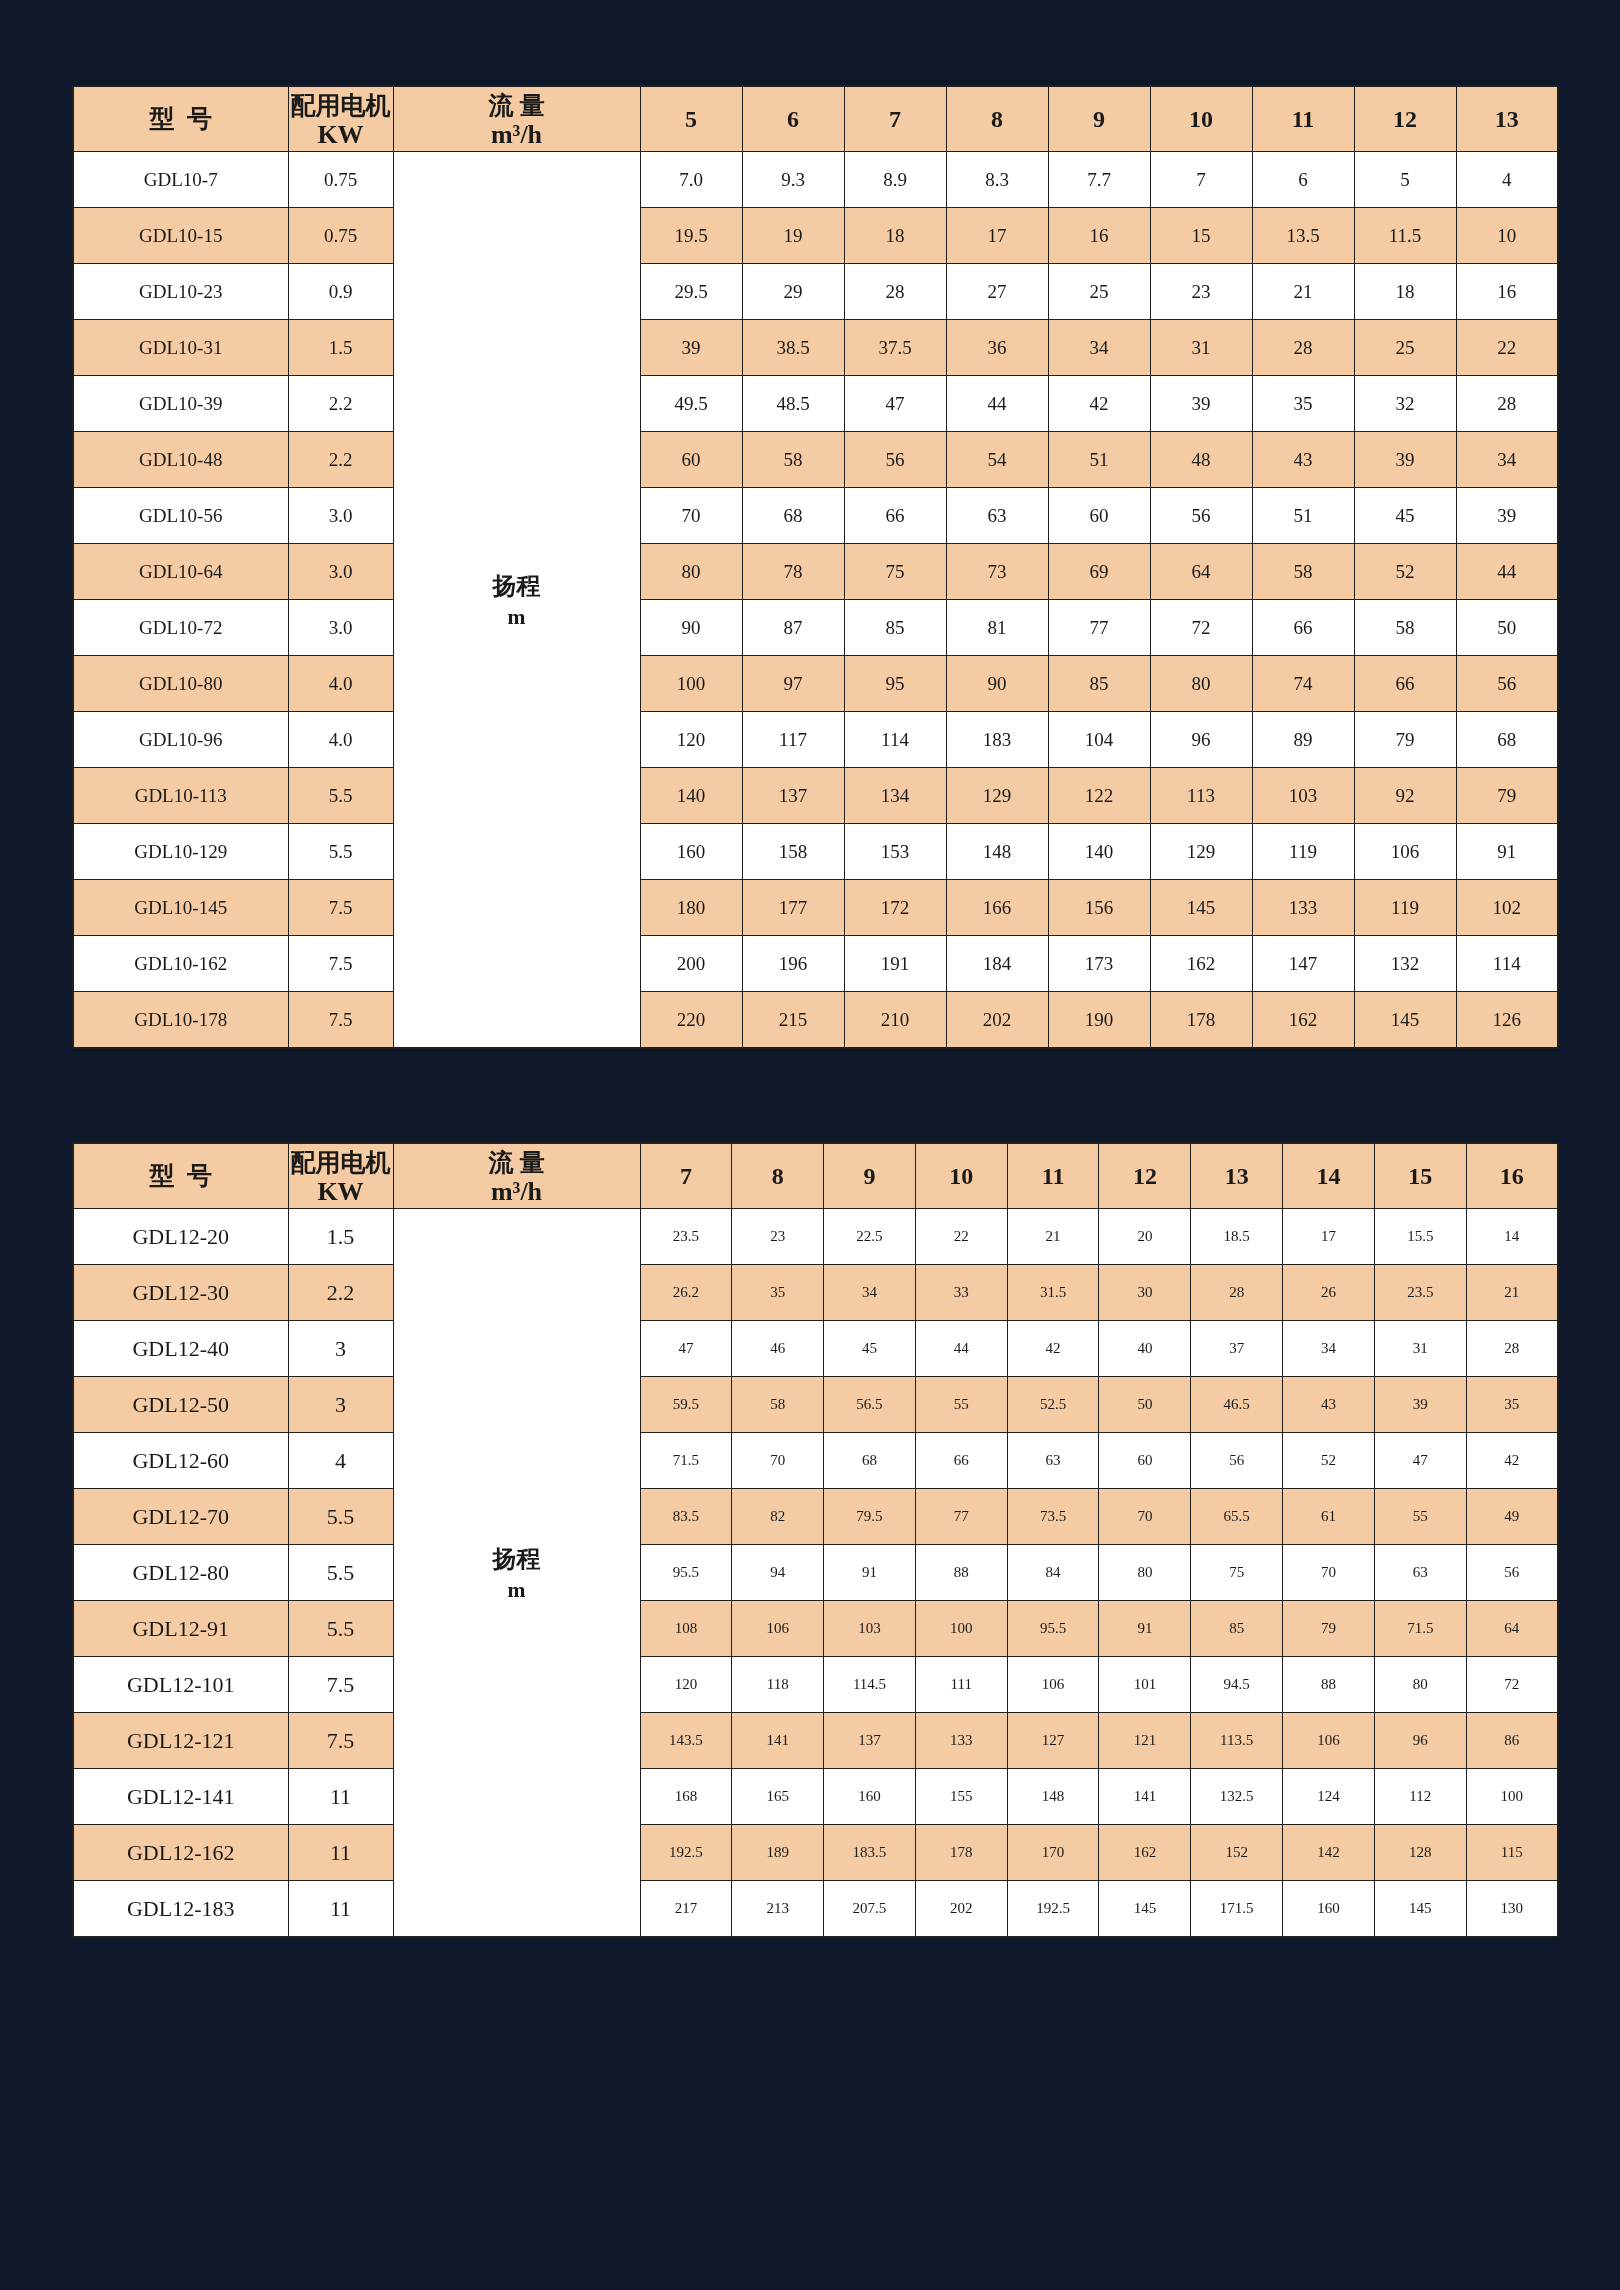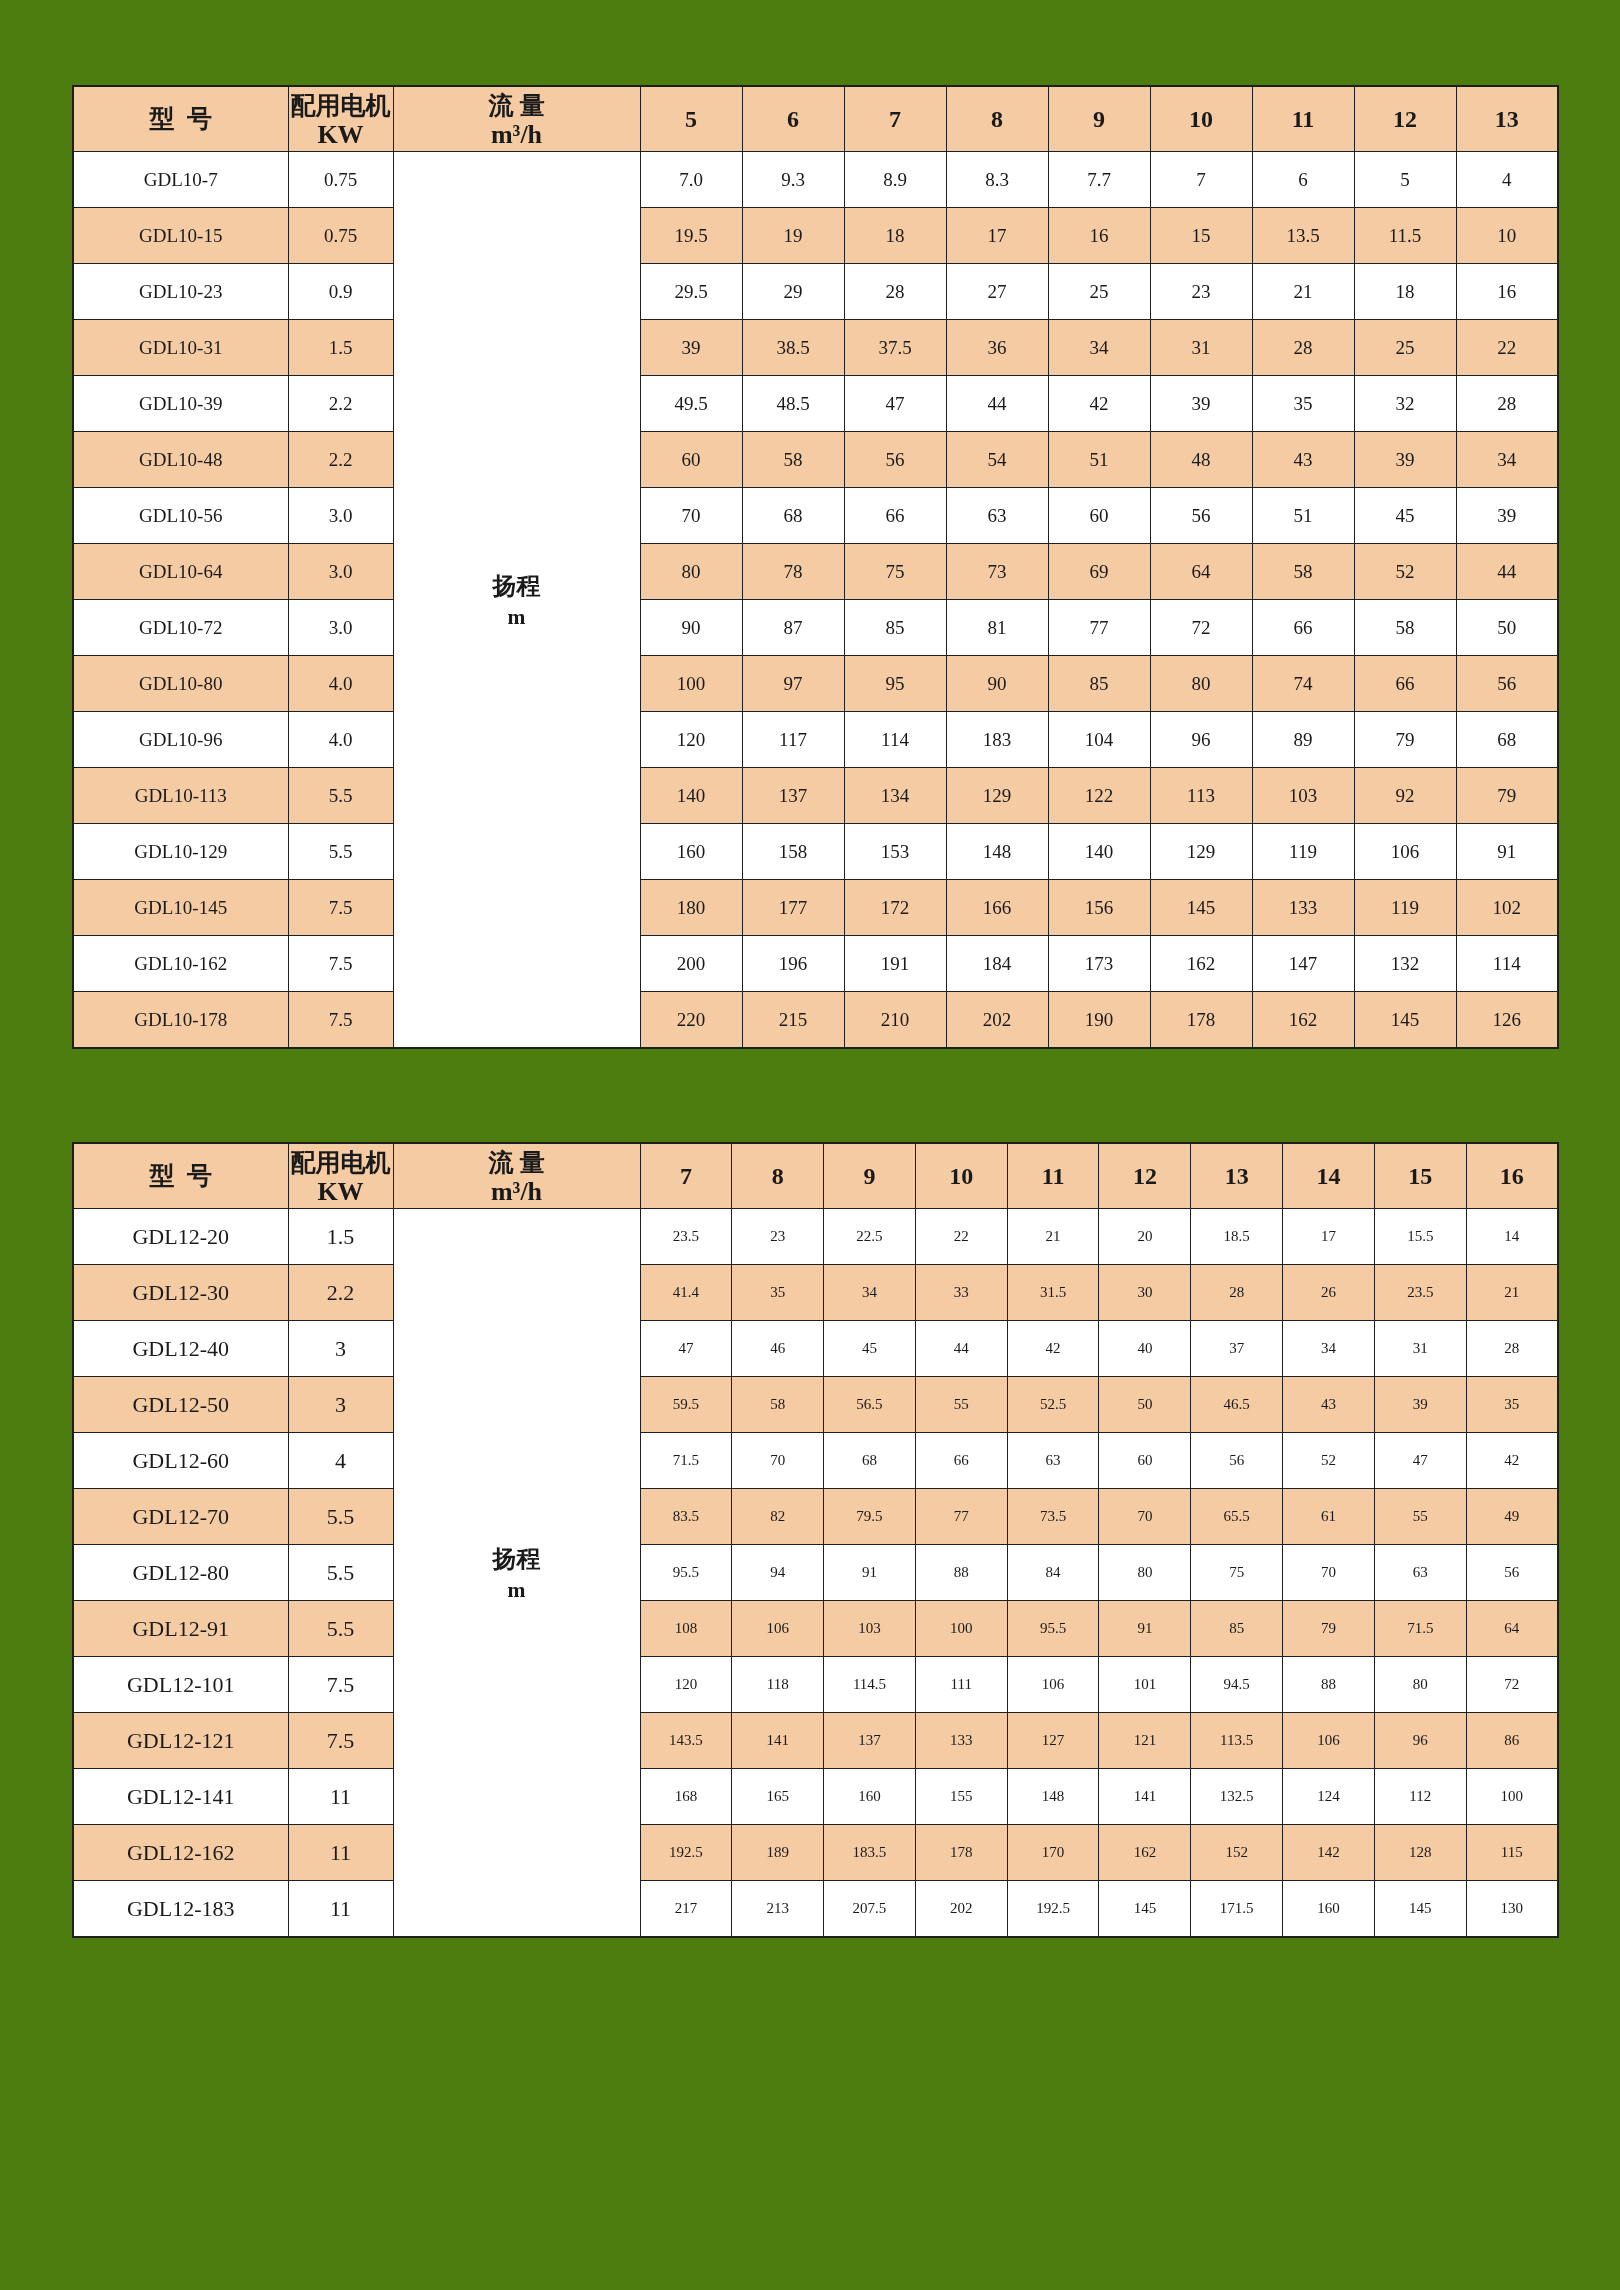--- a/index.html
+++ b/index.html
@@ -1,20 +1,20 @@
 <!DOCTYPE html>
 <html style="font-size:14.3px"><head>
 <meta charset="utf-8">
 <style>
   html,body{margin:0;padding:0;background:#ffffff;}
   .page{
     position:relative;
     width:1620px;
     height:2291px;
-    background:#4d7c0f;
+    background:#0f172a;
     font-family:"Liberation Serif","DejaVu Serif",serif;
     color:#1a1a1a;
   }
   .tbl-wrap{position:absolute;left:72px;}
   #wrap-t1{top:85px;}
   #wrap-t2{top:1142px;}
   table.pump{
     border-collapse:collapse;
     table-layout:fixed;
     width:1487px;
@@ -340,21 +340,21 @@
             <td class="val">21</td>
             <td class="val">20</td>
             <td class="val">18.5</td>
             <td class="val">17</td>
             <td class="val">15.5</td>
             <td class="val">14</td>
           </tr>
           <tr class="peach">
             <td class="model">GDL12-30</td>
             <td class="kw">2.2</td>
-            <td class="val">41.4</td>
+            <td class="val">26.2</td>
             <td class="val">35</td>
             <td class="val">34</td>
             <td class="val">33</td>
             <td class="val">31.5</td>
             <td class="val">30</td>
             <td class="val">28</td>
             <td class="val">26</td>
             <td class="val">23.5</td>
             <td class="val">21</td>
           </tr>

